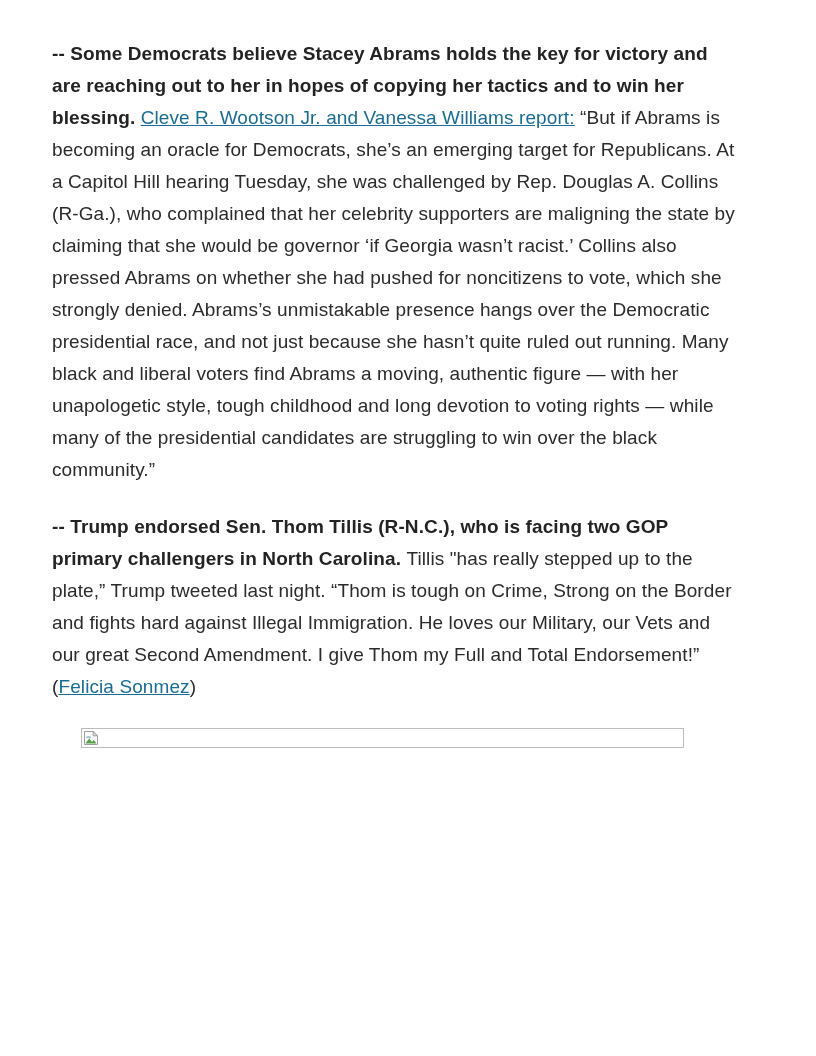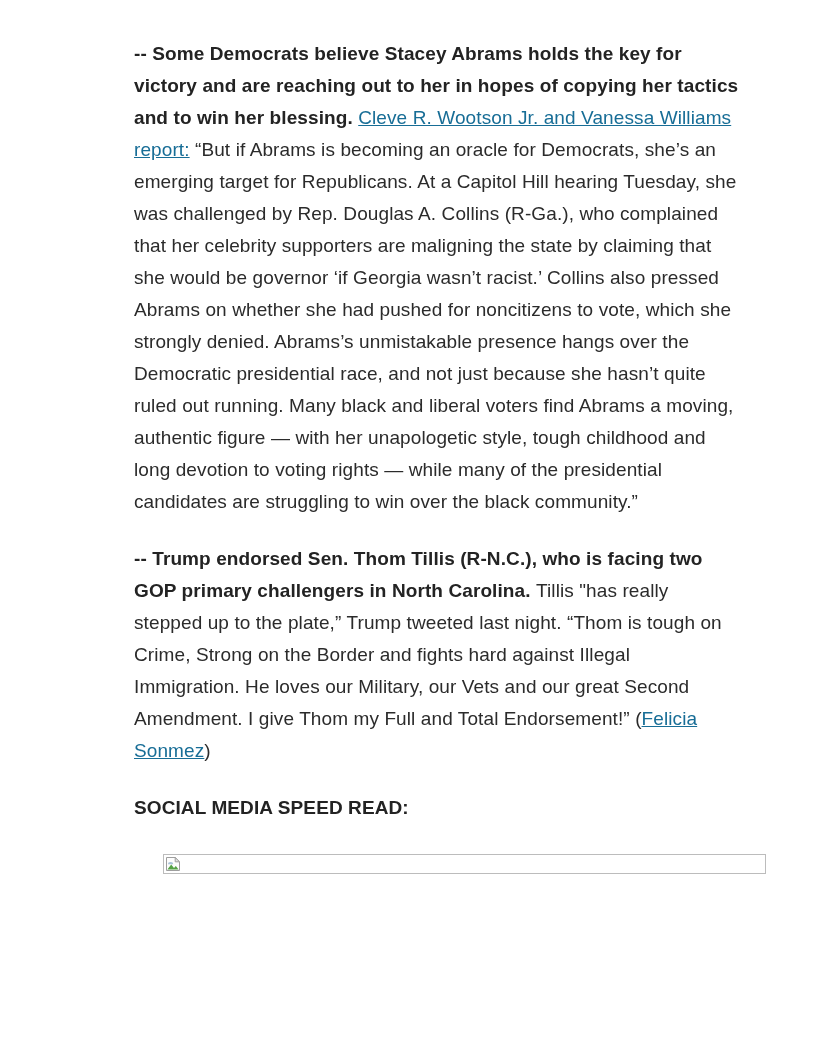--- a/index.html
+++ b/index.html
@@ -7,22 +7,21 @@
   .page {
     position: relative;
     width: 816px;
     height: 1056px;
     margin: 0 auto;
     background: #ffffff;
     font-family: "Liberation Sans", "DejaVu Sans", sans-serif;
     overflow: hidden;
   }
   .content {
-    padding: 38px 76px 0 106px;
-    margin-left: 28px;
+    padding: 38px 76px 0 52px;
   }
   .para {
     font-size: 19px;
     line-height: 32px;
     letter-spacing: 0.1px;
     color: #2b2b2b;
     margin: 0 0 25px 0;
   }
   .para .bold {
     font-weight: bold;
@@ -56,21 +55,20 @@
   .broken-icon svg { display: block; }
 </style>
 </head>
 <body>
 
 <div class="page">
   <div class="content" id="article-body">
 
     <p class="para"><span class="bold">-- Some Democrats believe Stacey Abrams holds the key for victory and are reaching out to her in hopes of copying her tactics and to win her blessing. </span><a href="#" style="color: rgb(23, 109, 150);">Cleve R. Wootson Jr. and Vanessa Williams report:</a><span> “But if Abrams is becoming an oracle for Democrats, she’s an emerging target for Republicans. At a Capitol Hill hearing Tuesday, she was challenged by Rep. Douglas A. Collins (R-Ga.), who complained that her celebrity supporters are maligning the state by claiming that she would be governor ‘if Georgia wasn’t racist.’ Collins also pressed Abrams on whether she had pushed for noncitizens to vote, which she strongly denied. Abrams’s unmistakable presence hangs over the Democratic presidential race, and not just because she hasn’t quite ruled out running. Many black and liberal voters find Abrams a moving, authentic figure — with her unapologetic style, tough childhood and long devotion to voting rights — while many of the presidential candidates are struggling to win over the black community.”</span></p>
       <p class="para"><span class="bold">-- Trump endorsed Sen. Thom Tillis (R-N.C.), who is facing two GOP primary challengers in North Carolina. </span><span>Tillis "has really stepped up to the plate,” Trump tweeted last night. “Thom is tough on Crime, Strong on the Border and fights hard against Illegal Immigration. He loves our Military, our Vets and our great Second Amendment. I give Thom my Full and Total Endorsement!” (</span><a href="#" style="color: rgb(23, 109, 150);">Felicia Sonmez</a><span>)</span></p>
-      <p class="para heading"><span class="bold">SOCIAL MEDIA SPEED READ:</span></p>
       <div class="embed-box" id="embed-box">
       <span class="broken-icon">
         <svg width="16" height="16" viewBox="0 0 16 16" xmlns="http://www.w3.org/2000/svg">
           <path d="M1.5 1.5 H10.2 L14.5 5.8 V14.5 H1.5 Z" fill="#fdfdfd" stroke="#9e9e9e" stroke-width="1"></path>
           <path d="M10.2 1.5 V5.8 H14.5 Z" fill="#e3e3e3" stroke="#9e9e9e" stroke-width="1"></path>
           <path d="M3 8.2 a2.6 2.3 0 0 1 5.2 0 z" fill="#a9c2d8"></path>
           <path d="M2.4 13.6 L6.2 8.6 L9 11.9 L10.8 10.1 L13.6 13.6 Z" fill="#55a346"></path>
         </svg>
       </span>
     </div>

